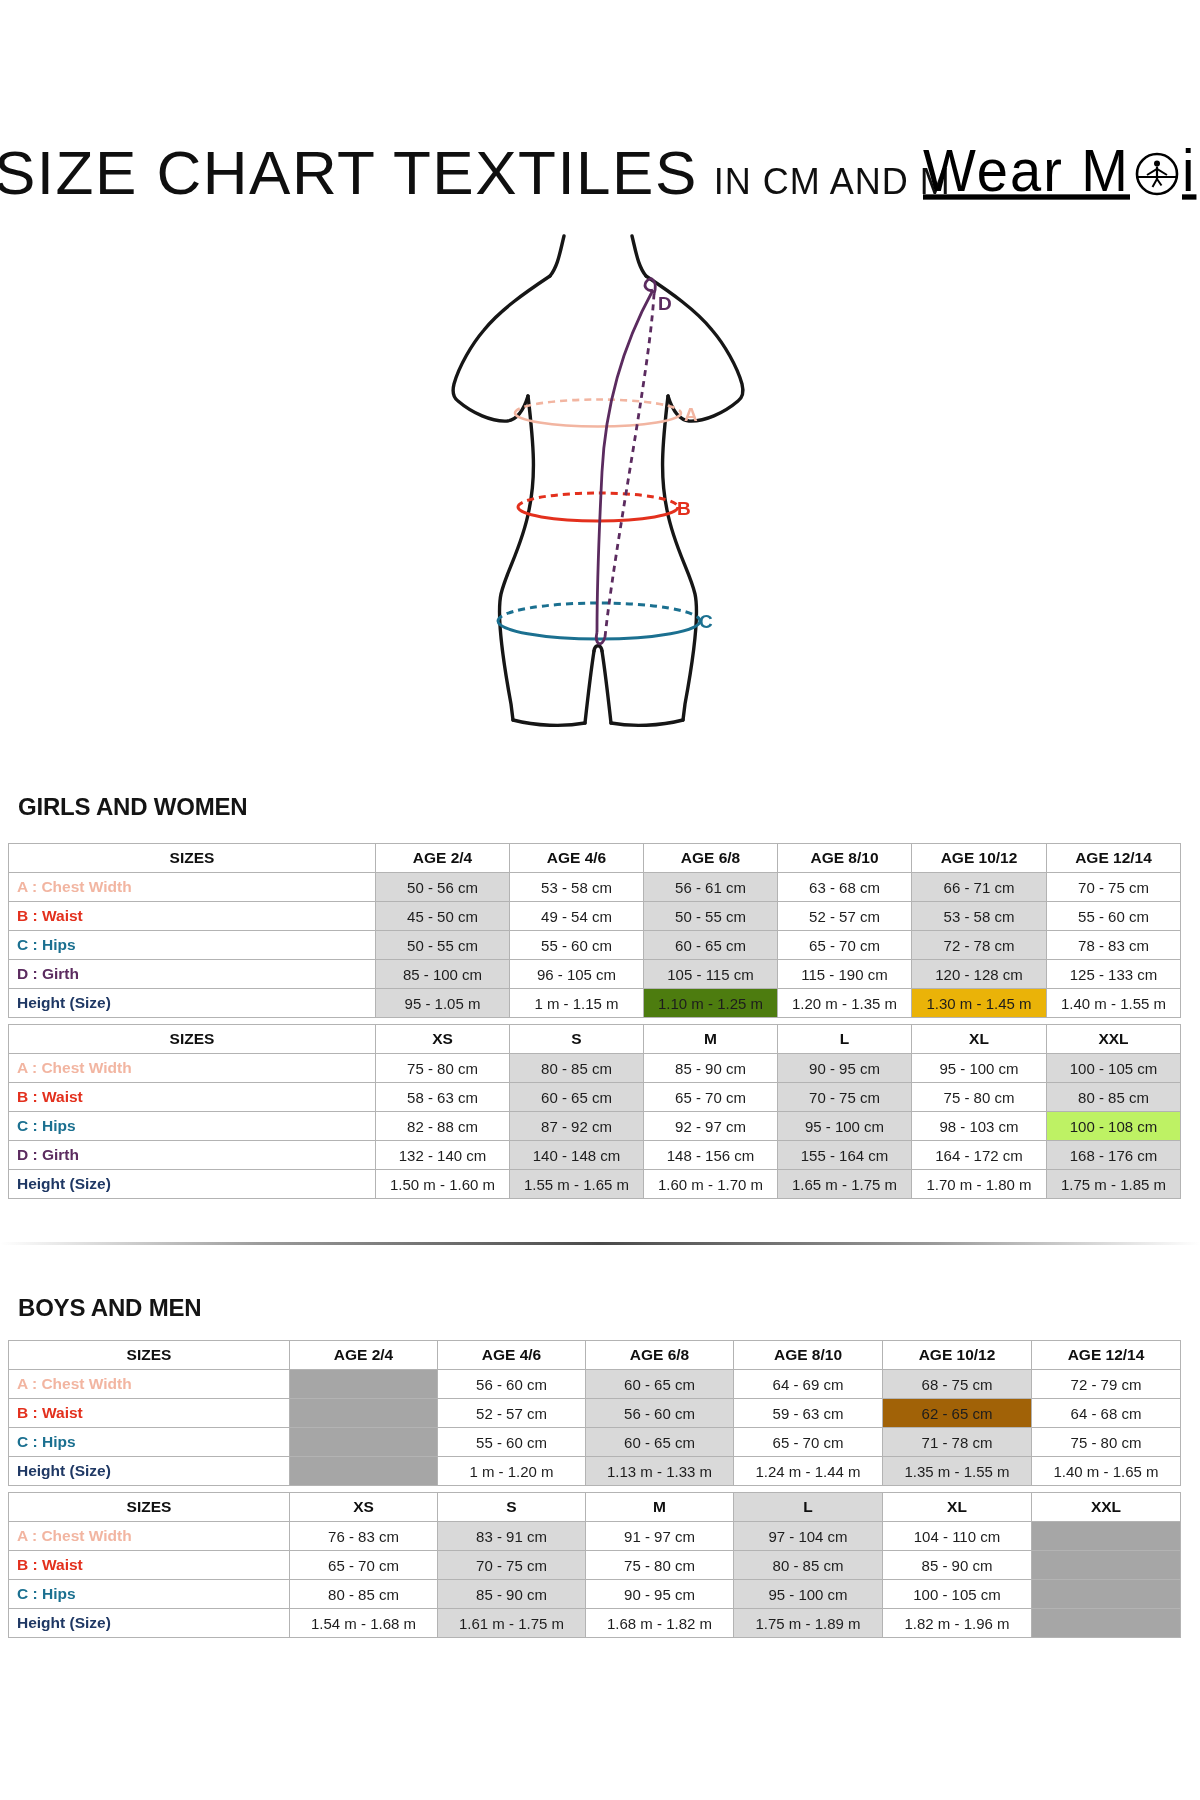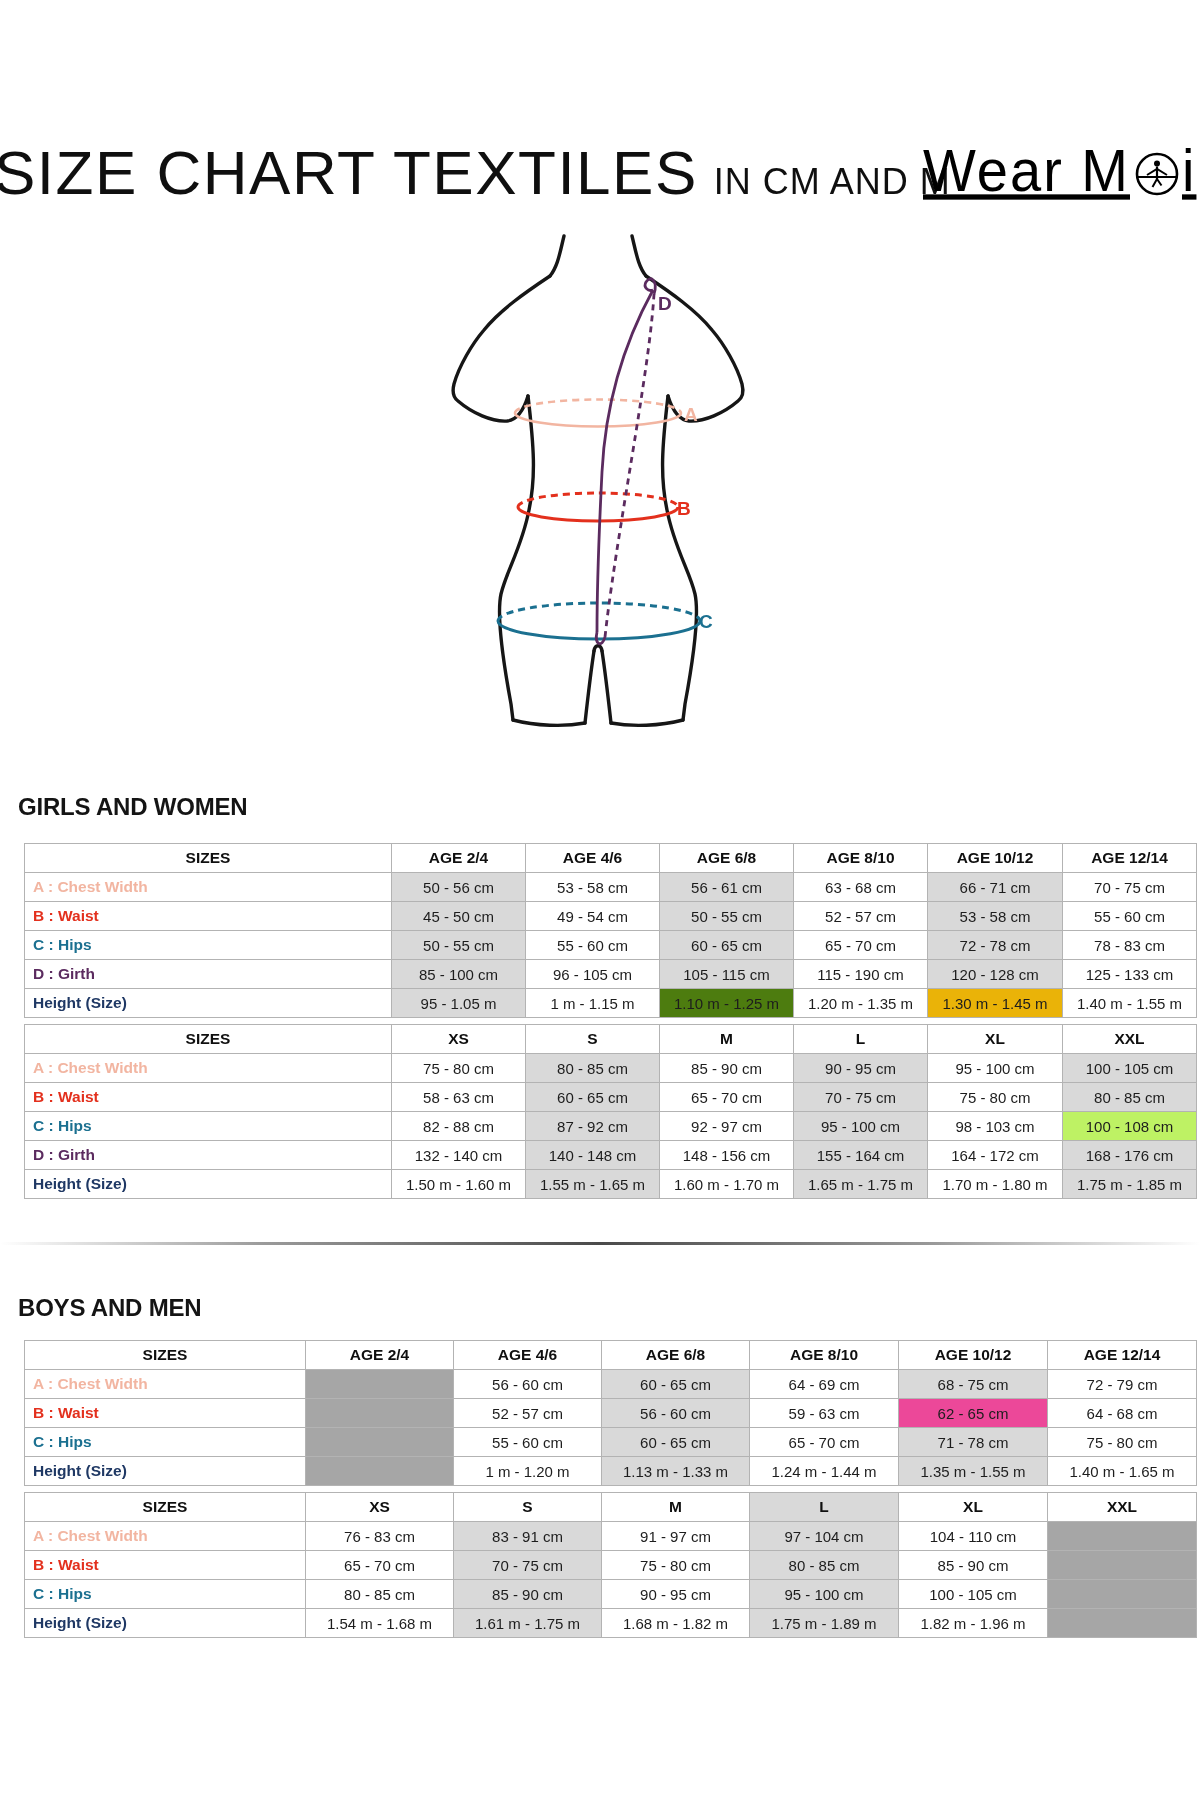--- a/index.html
+++ b/index.html
@@ -33,21 +33,21 @@
 
   
   .section-heading {
     left:18px; font-size:24px; font-weight:700; color:#141414;
     letter-spacing:-0.2px; line-height:1;
   }
   #girls-heading { top:795px; }
   #boys-heading  { top:1296px; }
 
   
-  .tbl { left:24px; }
+  .tbl { left:8px; }
   #table-0 { top:843px; }
   #table-1 { top:1024px; }
   #table-2 { top:1340px; }
   #table-3 { top:1492px; }
 
   table { border-collapse:collapse; table-layout:fixed; }
   th, td {
     border:1px solid #b3b3b3;
     height:29px; padding:0;
     text-align:center; vertical-align:middle;
@@ -306,21 +306,21 @@
           <td>64 - 69 cm</td>
           <td style="background: rgb(217, 217, 217);">68 - 75 cm</td>
           <td>72 - 79 cm</td>
         </tr>
         <tr>
           <td class="lbl" style="color: rgb(227, 48, 29);">B : Waist</td>
           <td style="background: rgb(166, 166, 166);"></td>
           <td>52 - 57 cm</td>
           <td style="background: rgb(217, 217, 217);">56 - 60 cm</td>
           <td>59 - 63 cm</td>
-          <td style="background: #ec4899;">62 - 65 cm</td>
+          <td style="background: #a16207;">62 - 65 cm</td>
           <td>64 - 68 cm</td>
         </tr>
         <tr>
           <td class="lbl" style="color: rgb(27, 112, 144);">C : Hips</td>
           <td style="background: rgb(166, 166, 166);"></td>
           <td>55 - 60 cm</td>
           <td style="background: rgb(217, 217, 217);">60 - 65 cm</td>
           <td>65 - 70 cm</td>
           <td style="background: rgb(217, 217, 217);">71 - 78 cm</td>
           <td>75 - 80 cm</td>

